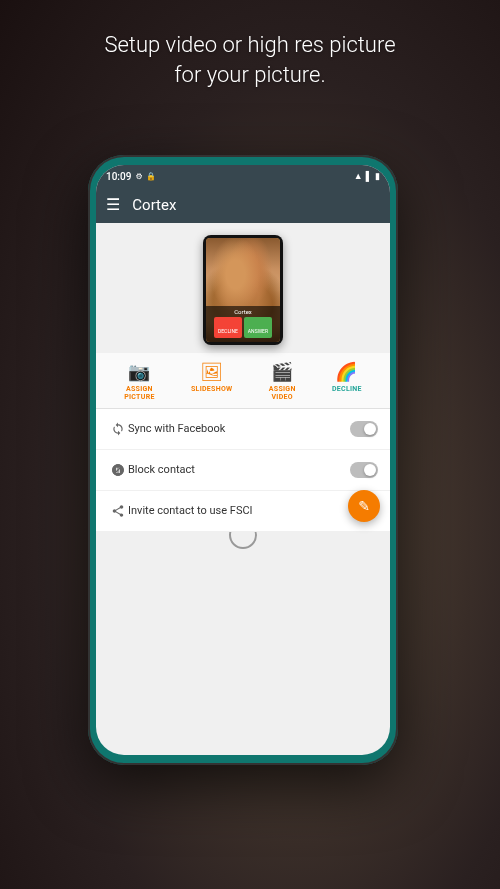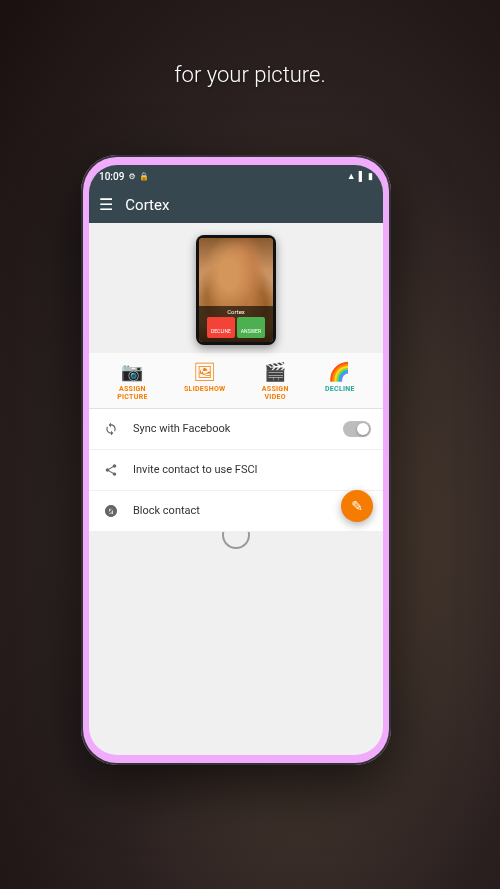--- a/index.html
+++ b/index.html
@@ -32,24 +32,24 @@
       line-height: 1.35;
       z-index: 2;
       padding: 0 30px;
       text-shadow: 0 1px 3px rgba(0,0,0,0.4);
     }
 
     
     .phone-frame {
       position: absolute;
       top: 155px;
-      left: 81px;
+      left: 88px;
       width: 310px;
       height: 610px;
-      background: #f0abfc;
+      background: #0f766e;
       border-radius: 36px;
       z-index: 3;
       box-shadow: 0 20px 60px rgba(0,0,0,0.7), inset 0 0 0 2px #333;
       padding-left: 7px;
     }
 
     .phone-inner {
       position: absolute;
       top: 10px;
       left: 8px;
@@ -225,21 +225,20 @@
     .settings-list {
       background: #fff;
       flex: 1;
     }
 
     .settings-item {
       display: flex;
       align-items: center;
       padding: 10px 12px;
       border-bottom: 1px solid #f0f0f0;
-      gap: 12px;
     }
 
     .settings-item-icon {
       width: 20px;
       height: 20px;
       display: flex;
       align-items: center;
       justify-content: center;
       color: #666;
       font-size: 14px;
@@ -306,21 +305,21 @@
       border-radius: 50%;
       margin-top: -14px;
     }
   </style>
 </head>
 <body>
 
 <div class="bg"></div>
 
 <p class="top-text">
-  <br>
+  <span>Setup video or high res picture</span><br>
   <span>for your picture.</span>
 </p>
 
 <div class="phone-frame">
   <div class="phone-inner">
 
     <div class="status-bar">
       <div class="status-left">
         <span>10:09</span>
         <span style="font-size:8px;">⚙</span>
@@ -391,37 +390,37 @@
         </div>
         <span class="settings-item-text">Sync with Facebook</span>
         <div class="toggle">
           <div class="toggle-knob"></div>
         </div>
       </div>
 
       <div class="settings-item">
         <div class="settings-item-icon">
           <svg width="14" height="14" viewBox="0 0 24 24" fill="#666">
-            <path d="M18 16.08c-.76 0-1.44.3-1.96.77L8.91 12.7c.05-.23.09-.46.09-.7s-.04-.47-.09-.7l7.05-4.11c.54.5 1.25.81 2.04.81 1.66 0 3-1.34 3-3s-1.34-3-3-3-3 1.34-3 3c0 .24.04.47.09.7L8.04 9.81C7.5 9.31 6.79 9 6 9c-1.66 0-3 1.34-3 3s1.34 3 3 3c.79 0 1.5-.31 2.04-.81l7.12 4.16c-.05.21-.08.43-.08.65 0 1.61 1.31 2.92 2.92 2.92 1.61 0 2.92-1.31 2.92-2.92s-1.31-2.92-2.92-2.92z"></path>
+            <path d="M12 2C6.48 2 2 6.48 2 12s4.48 10 10 10 10-4.48 10-10S17.52 2 12 2zm-1 15H9V8h2v9zm4 0h-2V8h2v9z"></path>
+            <path d="M12 2C6.48 2 2 6.48 2 12s4.48 10 10 10 10-4.48 10-10S17.52 2 12 2zM4 12c0-4.42 3.58-8 8-8 1.85 0 3.55.63 4.9 1.69L5.69 16.9C4.63 15.55 4 13.85 4 12zm8 8c-1.85 0-3.55-.63-4.9-1.69L18.31 7.1C19.37 8.45 20 10.15 20 12c0 4.42-3.58 8-8 8z"></path>
           </svg>
         </div>
-        <span class="settings-item-text">Invite contact to use FSCI</span>
+        <span class="settings-item-text">Block contact</span>
+        <div class="toggle">
+          <div class="toggle-knob"></div>
+        </div>
       </div>
 
       <div class="settings-item">
         <div class="settings-item-icon">
           <svg width="14" height="14" viewBox="0 0 24 24" fill="#666">
-            <path d="M12 2C6.48 2 2 6.48 2 12s4.48 10 10 10 10-4.48 10-10S17.52 2 12 2zm-1 15H9V8h2v9zm4 0h-2V8h2v9z"></path>
-            <path d="M12 2C6.48 2 2 6.48 2 12s4.48 10 10 10 10-4.48 10-10S17.52 2 12 2zM4 12c0-4.42 3.58-8 8-8 1.85 0 3.55.63 4.9 1.69L5.69 16.9C4.63 15.55 4 13.85 4 12zm8 8c-1.85 0-3.55-.63-4.9-1.69L18.31 7.1C19.37 8.45 20 10.15 20 12c0 4.42-3.58 8-8 8z"></path>
+            <path d="M18 16.08c-.76 0-1.44.3-1.96.77L8.91 12.7c.05-.23.09-.46.09-.7s-.04-.47-.09-.7l7.05-4.11c.54.5 1.25.81 2.04.81 1.66 0 3-1.34 3-3s-1.34-3-3-3-3 1.34-3 3c0 .24.04.47.09.7L8.04 9.81C7.5 9.31 6.79 9 6 9c-1.66 0-3 1.34-3 3s1.34 3 3 3c.79 0 1.5-.31 2.04-.81l7.12 4.16c-.05.21-.08.43-.08.65 0 1.61 1.31 2.92 2.92 2.92 1.61 0 2.92-1.31 2.92-2.92s-1.31-2.92-2.92-2.92z"></path>
           </svg>
         </div>
-        <span class="settings-item-text">Block contact</span>
-        <div class="toggle">
-          <div class="toggle-knob"></div>
-        </div>
+        <span class="settings-item-text">Invite contact to use FSCI</span>
       </div>
 
       <div class="fab">
         <span style="font-size:14px;">✎</span>
       </div>
 
     </div>
 
     <div class="home-bar">
       <div class="home-btn"></div>

